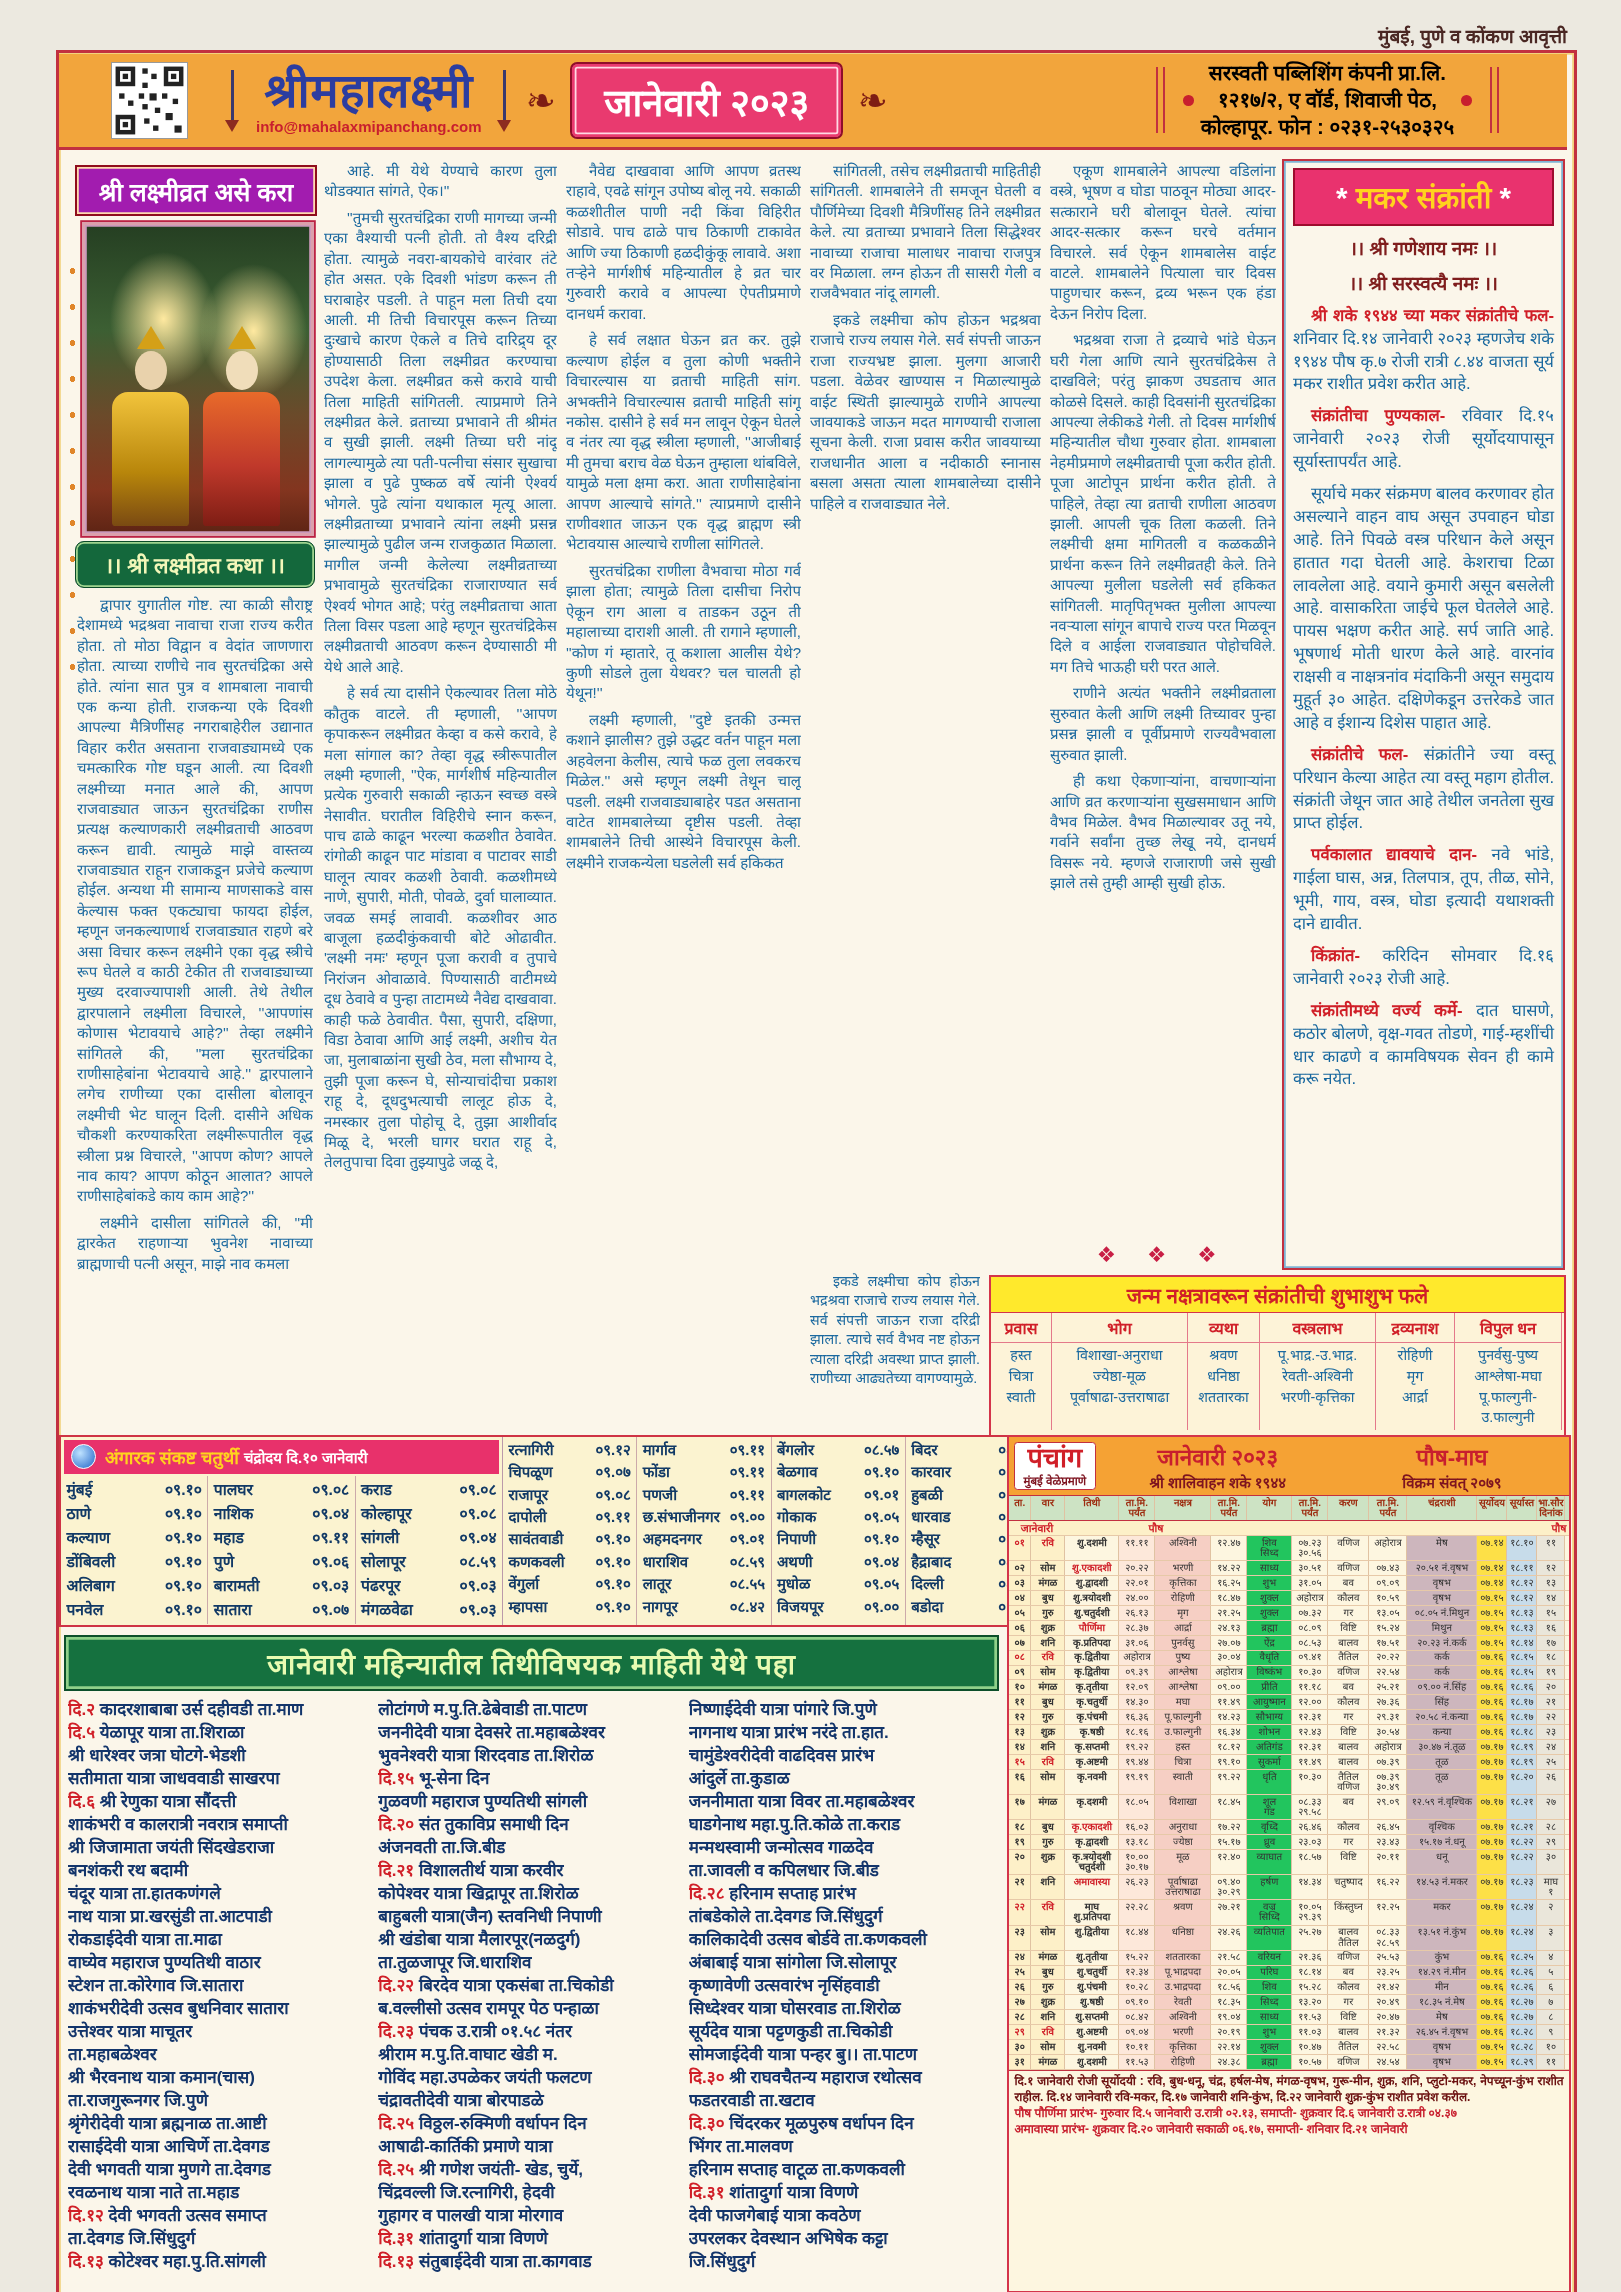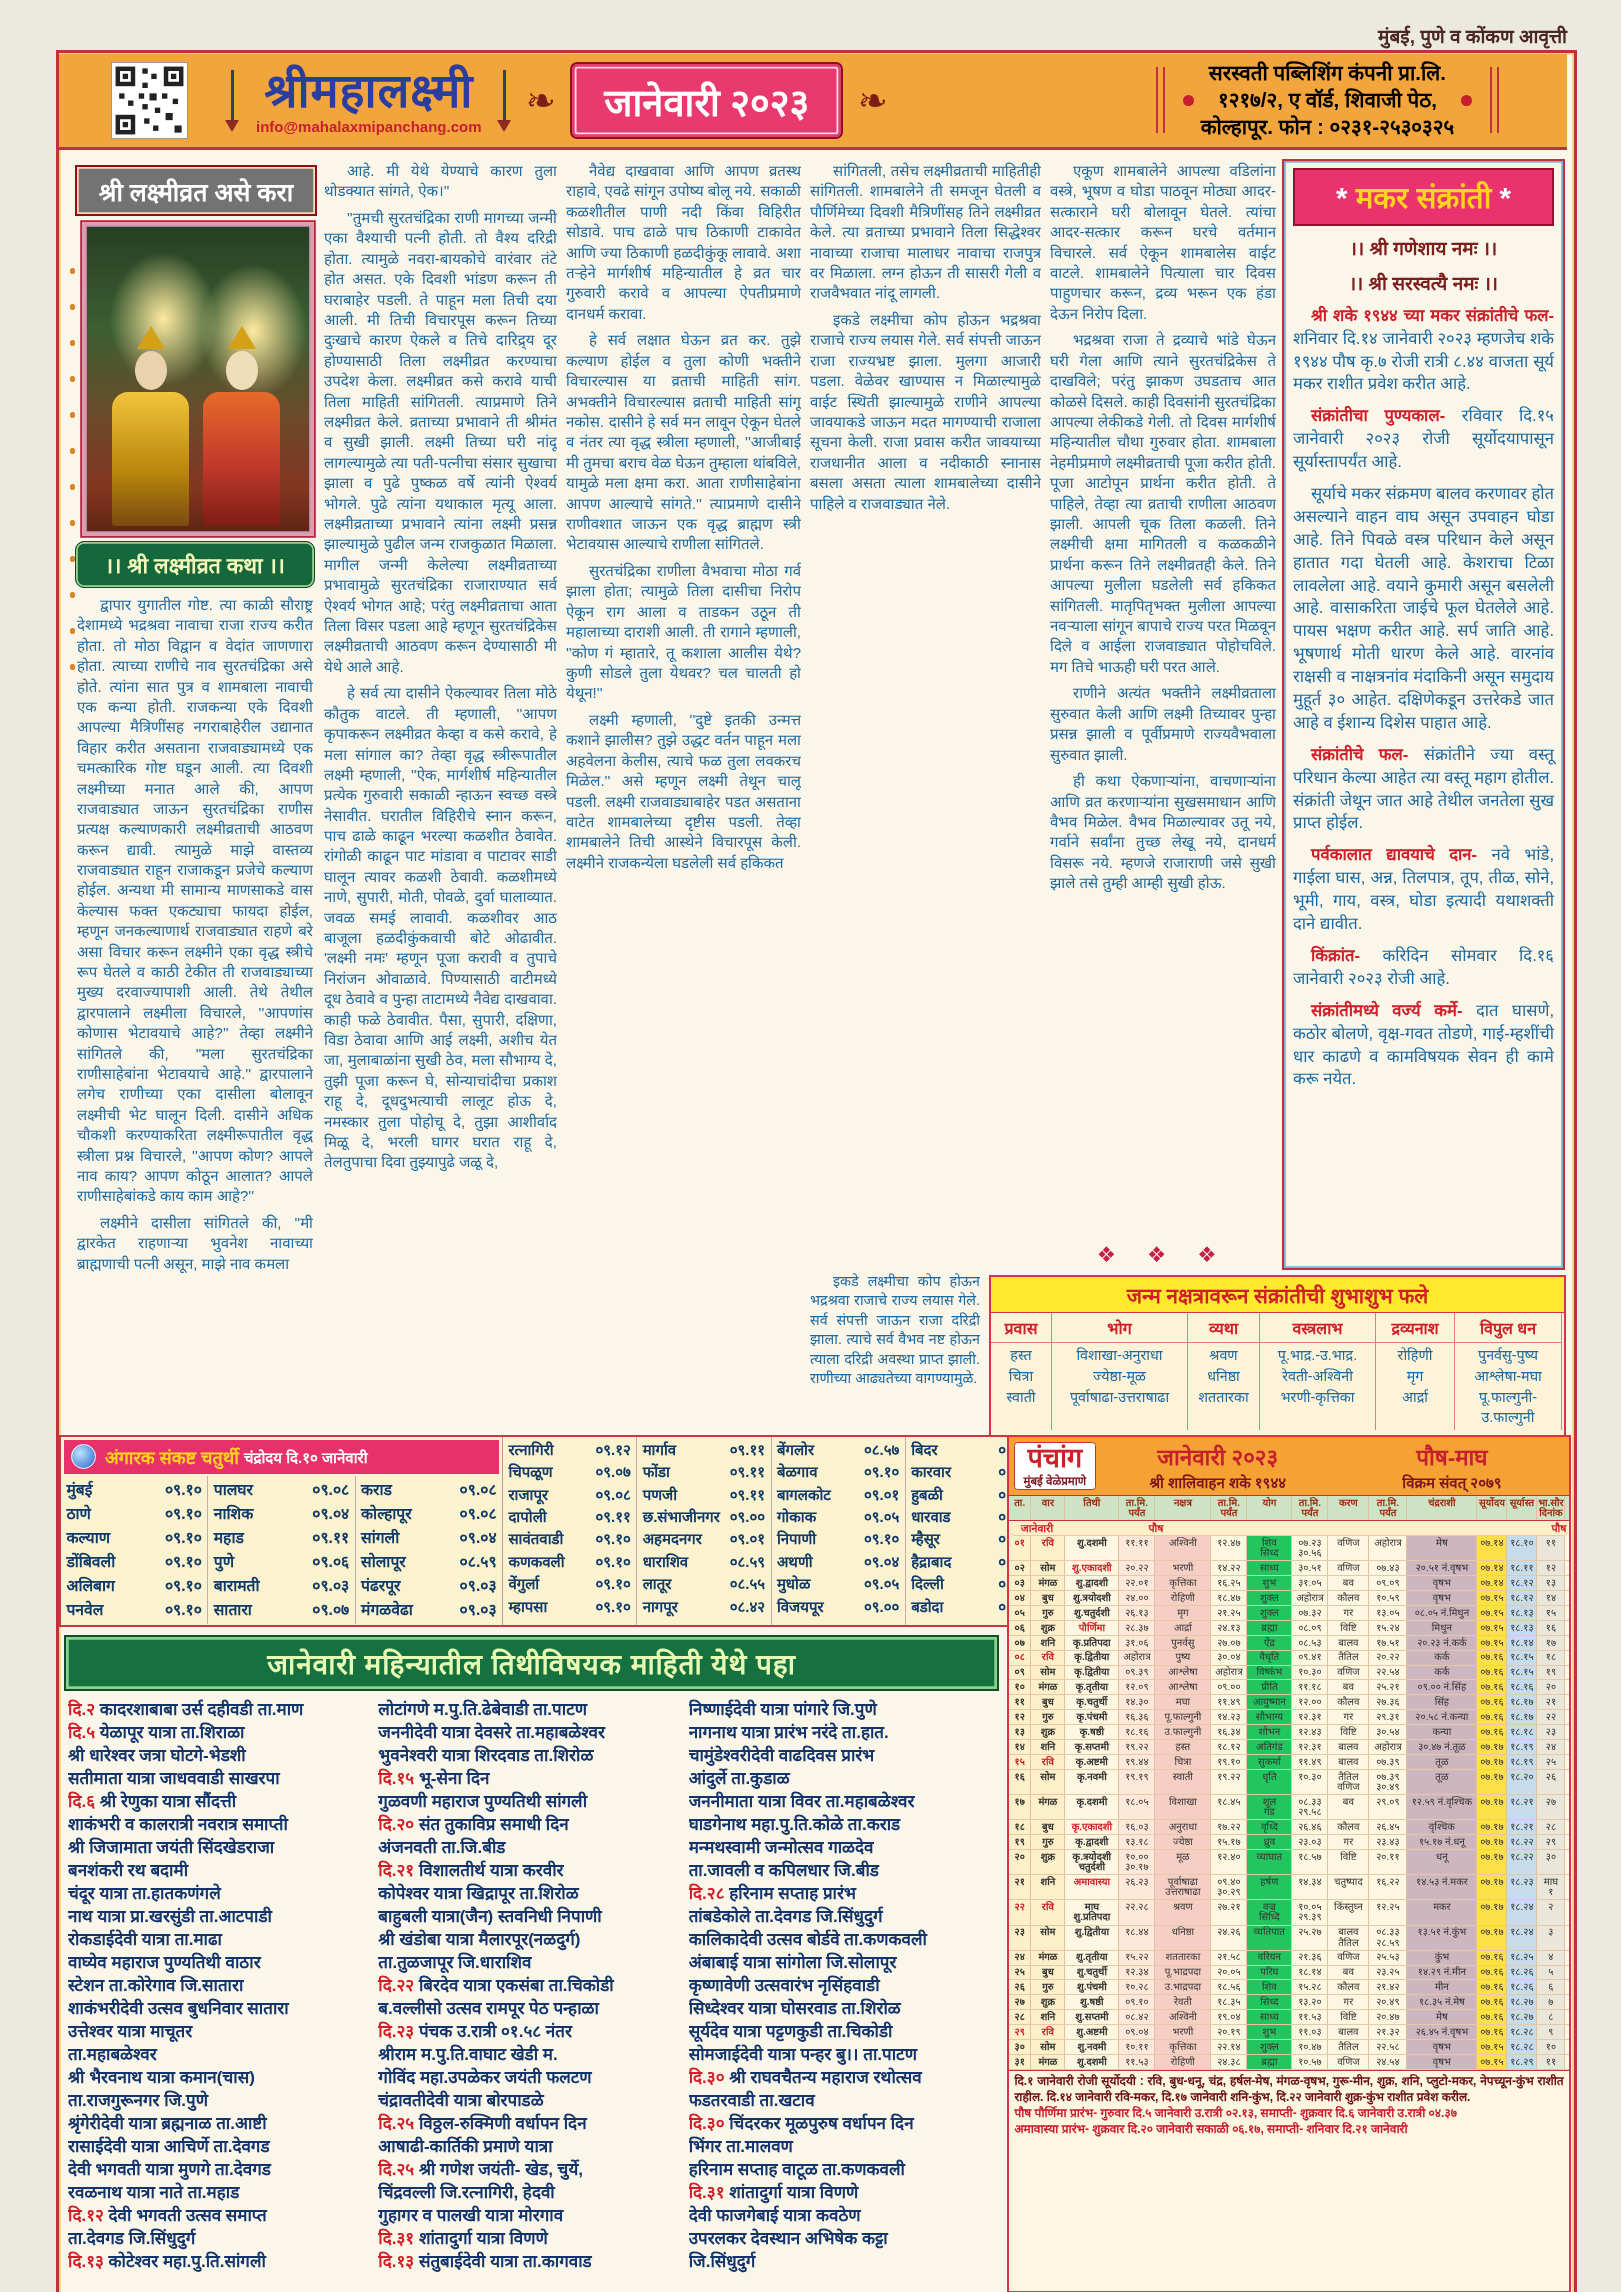--- a/index.html
+++ b/index.html
@@ -25,21 +25,21 @@
       box-shadow:inset 0 0 0 2.7px #e93a6f, inset 0 0 0 4.5px #ffd9e4;
       padding:10.7px 32px;color:#fff;font-size:38px;font-weight:bold;flex:none;}
   .pubwrap{margin-left:auto;margin-right:57px;display:flex;align-items:center;}
   .dbar{width:5.4px;height:66px;border-left:2.7px solid #c23040;border-right:2.7px solid #c23040;margin:0 10.7px;}
   .pubdot{width:10.7px;height:10.7px;border-radius:50%;background:#c81f2e;margin:0 7.2px;flex:none;}
   .publisher{text-align:center;color:#000000;font-weight:bold;font-size:20.6px;line-height:1.3;}
   
   .vcol{position:absolute;top:158px;font-size:15px;line-height:1.36;color:#1b699f;
         text-align:justify;overflow:hidden;}
   .vcol p{margin:0 0 6.3px 0;text-indent:23px;}
-  .banner-red{position:absolute;left:75px;top:165px;width:238px;height:47px;background:#737373;
+  .banner-red{position:absolute;left:75px;top:165px;width:238px;height:47px;background:#a21caf;
       border:2.7px solid #8f0d1d;box-shadow:inset 0 0 0 1.8px #ffd9b0;color:#fff;font-weight:bold;
       font-size:25px;display:flex;align-items:center;justify-content:center;}
   .deity{position:absolute;left:82px;top:222px;width:226px;height:308px;border:3.6px solid #dba0ac;
       box-shadow:0 0 0 1.8px #b24, inset 0 0 0 1.8px #c9b;overflow:hidden;
       background:linear-gradient(#253f22,#3c5f33 34%,#6b4a2a 62%,#83351f 86%,#5e2414);}
   .halo{position:absolute;width:107px;height:134px;border-radius:50%;
       background:radial-gradient(closest-side,#ffe9a0,rgba(255,233,160,0));}
   .fig{position:absolute;bottom:7.2px;width:77px;}
   .crown{width:0;height:0;margin:0 auto;border-left:14.3px solid transparent;
       border-right:14.3px solid transparent;border-bottom:23px solid #d4a017;}
@@ -115,21 +115,21 @@
   .prow .pc:nth-child(4){background:#fde8da;}
   .prow .pc:nth-child(5){background:#f6cfc4;}
   .prow .pc:nth-child(7){background:#22c55e;}
   .prow .pc:nth-child(9){background:#fdf6e0;}
   .prow .pc:nth-child(11){background:#cdb6bd;}
   .prow .pc:nth-child(12){background:#fde047;}
   .prow .pc:nth-child(13){background:#c7dcea;}
   .prow .pc:nth-child(14){background:#eae6da;}
   .prow.hd .pc{background:#cde3c4 !important;}
   .monthrow{display:grid;grid-template-columns:56px 182px 298px 28px;background:#fdf0c8;
-      border-bottom:0.9px solid #e7c9a8;border-radius:6px;}
+      border-bottom:0.9px solid #e7c9a8;}
   .monthrow span{color:#d01f28;font-weight:bold;font-size:10.7px;text-align:center;}
   .pan-foot{border-top:1.8px solid #c23040;padding:3.6px 5.4px;color:#c81f2e;font-size:12px;
       line-height:1.32;font-weight:bold;text-align:justify;}
   .pan-foot .blk{color:#6b1010;}
 </style>
 </head>
 <body>
 
 <div class="page">
   <div class="edition">मुंबई, पुणे व कोंकण आवृत्ती</div>

